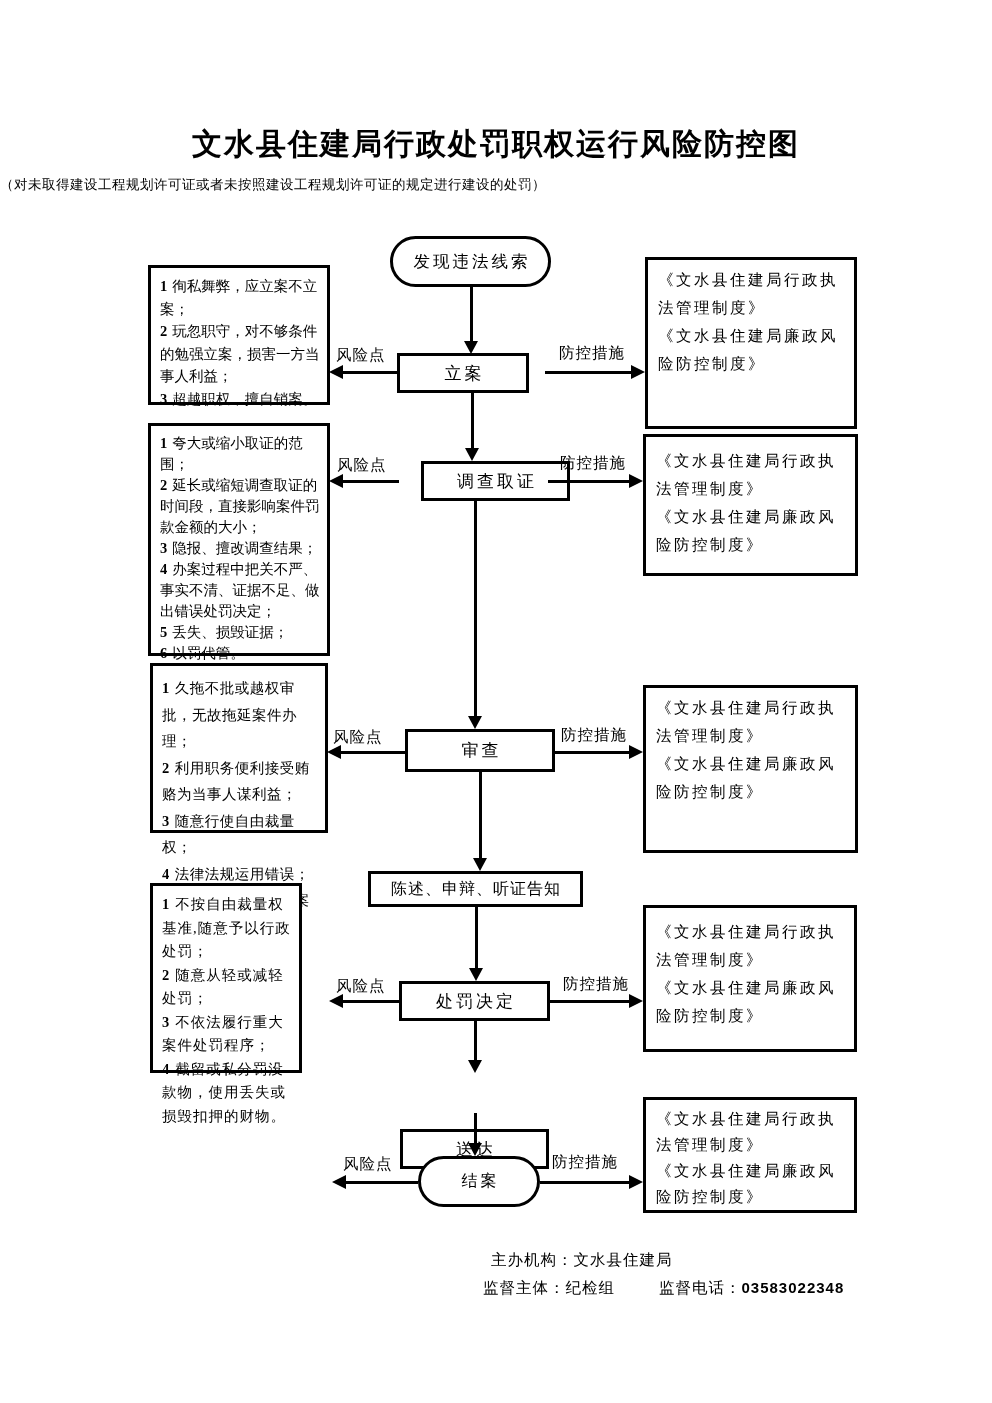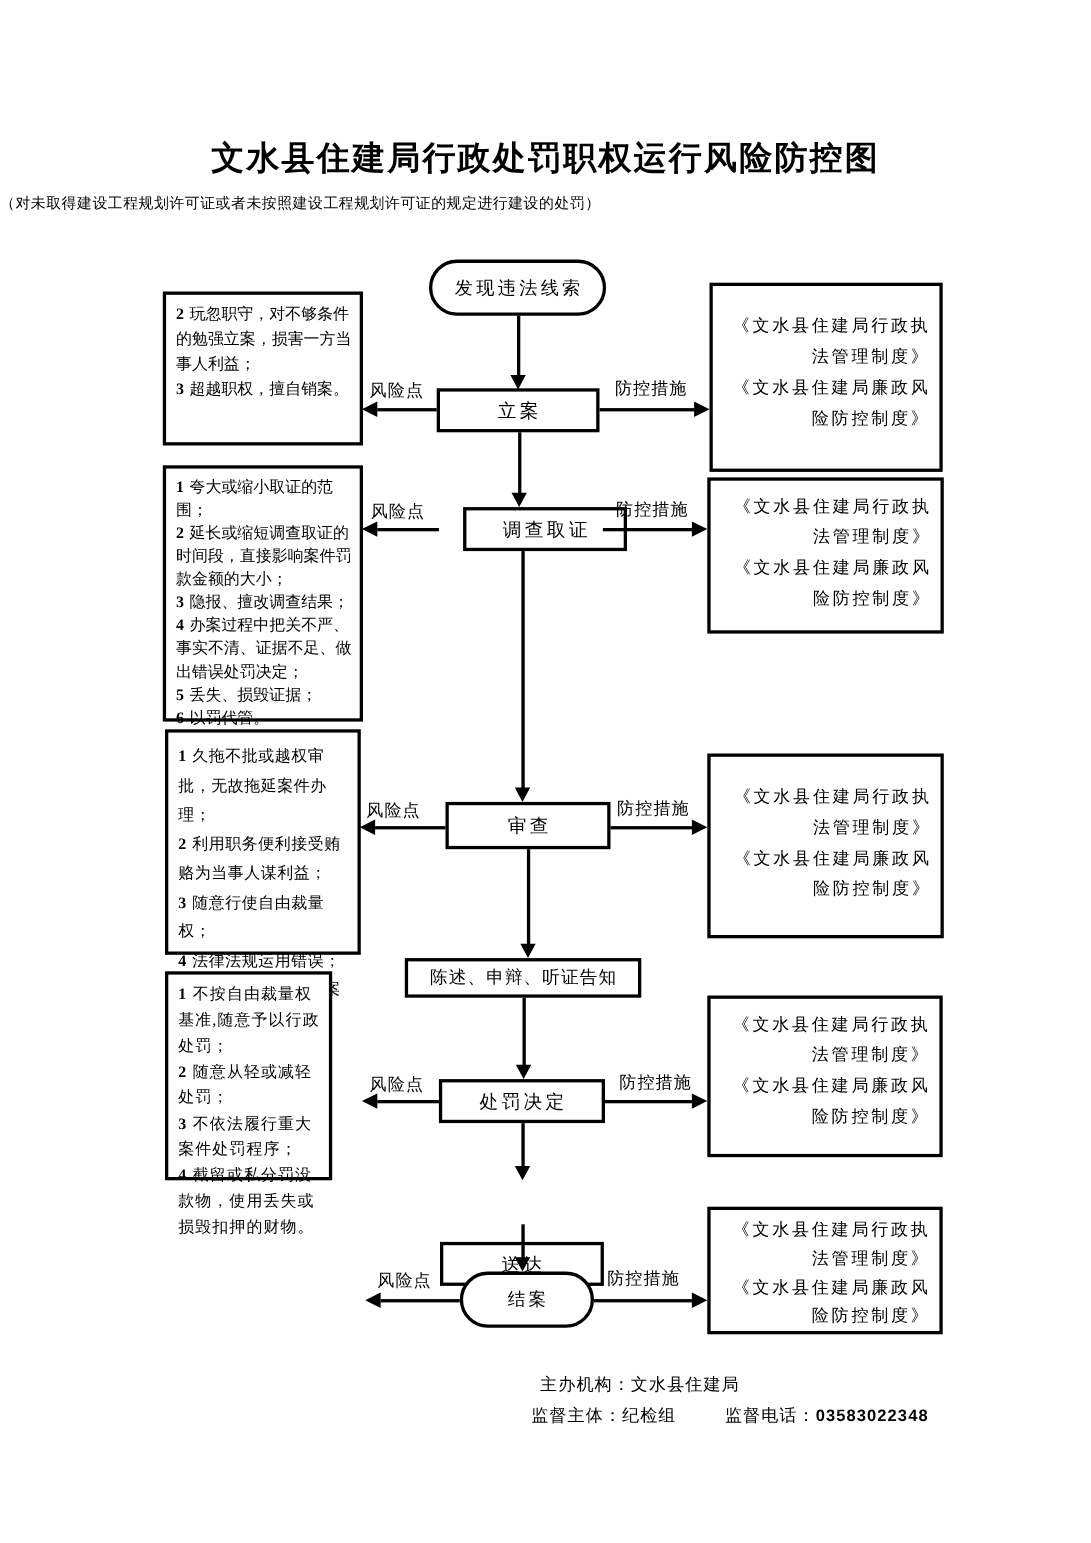--- a/index.html
+++ b/index.html
@@ -46,25 +46,24 @@
     border: 3px solid #000;
     background: #fff;
     padding: 7px 6px 4px 9px;
     font-size: 14.5px;
   }
   .risk-item .num { font-weight: bold; margin-right: 5px; }
   .ctrl-box {
     position: absolute;
     border: 3px solid #000;
     background: #fff;
-    padding: 23px 8px 6px 10px;
+    padding: 6px 8px 6px 10px;
     font-size: 15.5px;
     line-height: 28px;
     letter-spacing: 2.5px;
-    text-align: right;
   }
   .edge-label {
     position: absolute;
     font-size: 15.5px;
     letter-spacing: 1px;
     white-space: nowrap;
   }
   .hline { position: absolute; height: 3px; background: #000; }
   .vline { position: absolute; width: 3px; background: #000; }
   .head-left {
@@ -98,43 +97,44 @@
 </style>
 </head>
 <body>
 
 <div id="page">
 
   <div class="title">文水县住建局行政处罚职权运行风险防控图</div>
   <div class="subtitle">（对未取得建设工程规划许可证或者未按照建设工程规划许可证的规定进行建设的处罚）</div>
 
   <div class="node oval" style="left:390px; top:236px; width:161px; height:51px; font-size:16.5px;">发现违法线索</div>
-  <div class="node" style="left:397px; top:353px; width:148px; height:40px;">立案</div>
+  <div class="node" style="left:397px; top:353px; width:132px; height:40px;">立案</div>
   <div class="node" style="left:399px; top:461px; width:149px; height:40px;margin-left:22px;">调查取证</div>
   <div class="node" style="left:405px; top:729px; width:150px; height:43px;">审查</div>
   <div class="node" style="left:368px; top:871px; width:215px; height:36px; font-size:16px; letter-spacing:1px; text-indent:1px;">陈述、申辩、听证告知</div>
   <div class="node" style="left:399px; top:981px; width:151px; height:40px;">处罚决定</div>
   <div class="node" style="left:400px; top:1129px; width:149px; height:40px;">送达</div>
   <div class="node oval" style="left:418px; top:1156px; width:122px; height:51px; font-size:16px;">结案</div>
 
   <div class="risk-box" style="left:148px; top:265px; width:182px; height:140px; line-height:22.5px;">
+    <div class="risk-item"><span class="num">1</span><span>徇私舞弊，应立案不立案；</span></div>
     <div class="risk-item"><span class="num">2</span><span>玩忽职守，对不够条件的勉强立案，损害一方当事人利益；</span></div>
     <div class="risk-item"><span class="num">3</span><span>超越职权，擅自销案。</span></div>
   </div>
 
   <div class="risk-box" style="left:148px; top:423px; width:182px; height:233px; line-height:21px;">
     <div class="risk-item"><span class="num">1</span><span>夸大或缩小取证的范围；</span></div>
     <div class="risk-item"><span class="num">2</span><span>延长或缩短调查取证的时间段，直接影响案件罚款金额的大小；</span></div>
     <div class="risk-item"><span class="num">3</span><span>隐报、擅改调查结果；</span></div>
     <div class="risk-item"><span class="num">4</span><span>办案过程中把关不严、事实不清、证据不足、做出错误处罚决定；</span></div>
     <div class="risk-item"><span class="num">5</span><span>丢失、损毁证据；</span></div>
     <div class="risk-item"><span class="num">6</span><span>以罚代管。</span></div>
   </div>
 
-  <div class="risk-box" style="left:150px; top:663px; width:178px; height:205px; line-height:26.5px; letter-spacing:0.5px; padding-top:9px;">
+  <div class="risk-box" style="left:150px; top:663px; width:178px; height:170px; line-height:26.5px; letter-spacing:0.5px; padding-top:9px;">
     <div class="risk-item"><span class="num">1</span><span>久拖不批或越权审批，无故拖延案件办理；</span></div>
     <div class="risk-item"><span class="num">2</span><span>利用职务便利接受贿赂为当事人谋利益；</span></div>
     <div class="risk-item"><span class="num">3</span><span>随意行使自由裁量权；</span></div>
     <div class="risk-item"><span class="num">4</span><span>法律法规运用错误；</span></div>
     <div class="risk-item"><span class="num">5</span><span>该上案审会的不上案审会，少数人说了算。</span></div>
   </div>
 
   <div class="risk-box" style="left:150px; top:883px; width:152px; height:190px; line-height:23.5px; letter-spacing:1px;">
     <div class="risk-item"><span class="num">1</span><span>不按自由裁量权基准,随意予以行政处罚；</span></div>
     <div class="risk-item"><span class="num">2</span><span>随意从轻或减轻处罚；</span></div>

